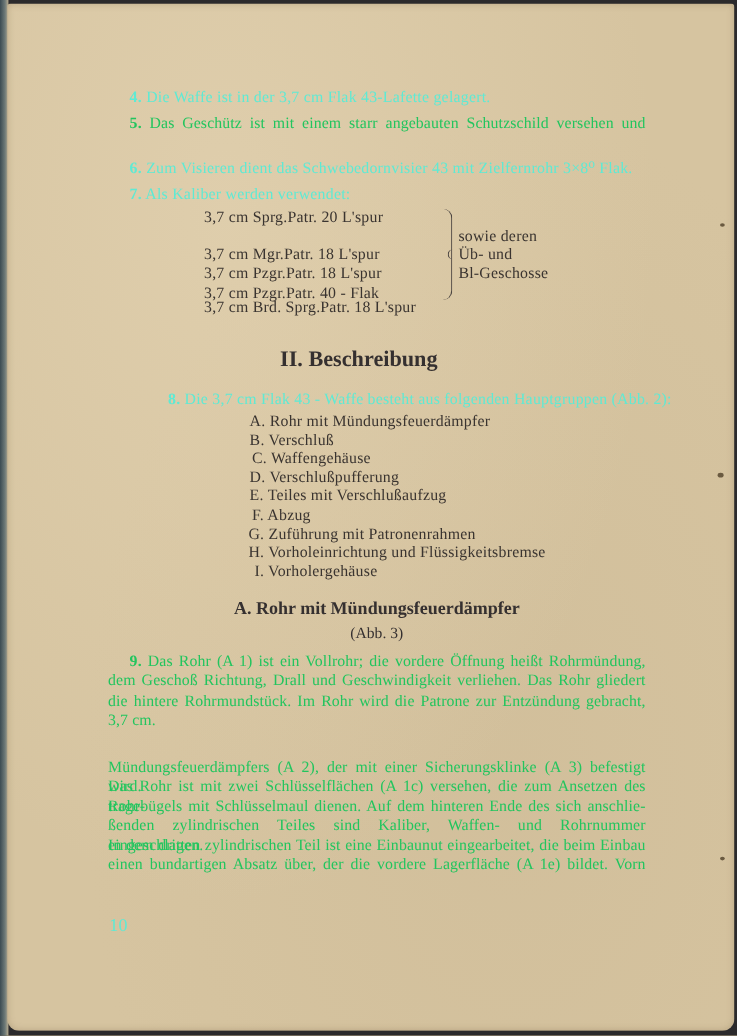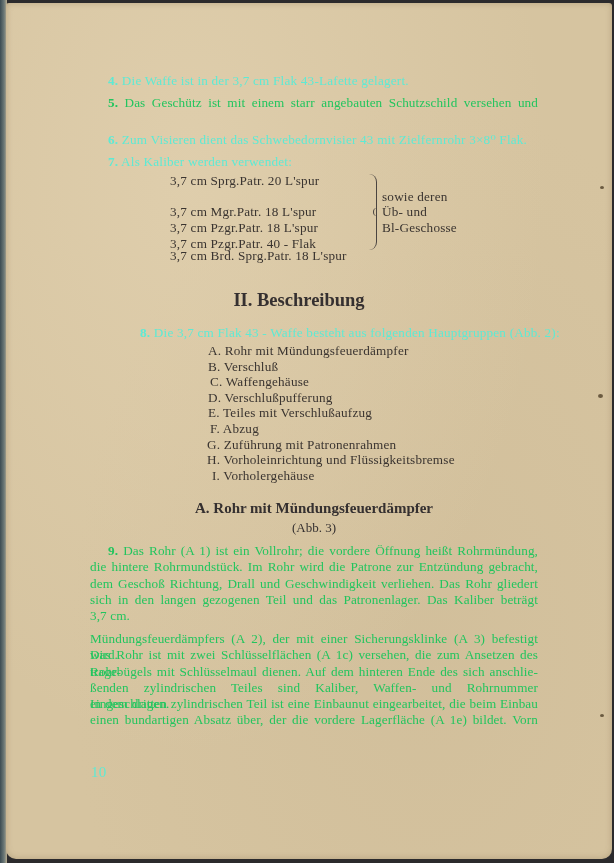--- a/index.html
+++ b/index.html
@@ -108,23 +108,22 @@
   <div class="list-item" style="left:207px; top:437px;"><span>G.</span> <span>Zuführung mit Patronenrahmen</span></div>
   <div class="list-item" style="left:207px; top:452px;"><span>H.</span> <span>Vorholeinrichtung und Flüssigkeitsbremse</span></div>
   <div class="list-item" style="left:212px; top:468px;"><span>I.</span> <span>Vorholergehäuse</span></div>
 </div>
 
 <div class="heading" style="top:500px; font-size:15px; left:7px;">A. Rohr mit Mündungsfeuerdämpfer</div>
 <div class="heading" style="top:520px; font-size:13px; font-weight:normal; left:7px;">(Abb. 3)</div>
 
 <div class="para" style="top:543px;">
   <span class="line indent"><b>9.</b> <span>Das Rohr (A 1) ist ein Vollrohr; die vordere Öffnung heißt Rohrmündung,</span></span>
+  <span class="line">dem Geschoß Richtung, Drall und Geschwindigkeit verliehen. Das Rohr gliedert</span>
   <span class="line">die hintere Rohrmundstück. Im Rohr wird die Patrone zur Entzündung gebracht,</span>
-  <span class="line">dem Geschoß Richtung, Drall und Geschwindigkeit verliehen. Das Rohr gliedert</span>
-  <span class="line">sich in den langen gezogenen Teil und das Patronenlager. Das Kaliber beträgt</span>
   <span class="line last">3,7 cm.</span>
 </div>
 
 <div class="para" style="top:631px;">
   <span class="line">Mündungsfeuerdämpfers (A 2), der mit einer Sicherungsklinke (A 3) befestigt wird.</span>
   <span class="line">Das Rohr ist mit zwei Schlüsselflächen (A 1c) versehen, die zum Ansetzen des Rohr-</span>
   <span class="line">tragebügels mit Schlüsselmaul dienen. Auf dem hinteren Ende des sich anschlie-</span>
   <span class="line">ßenden zylindrischen Teiles sind Kaliber, Waffen- und Rohrnummer eingeschlagen.</span>
   <span class="line">In dem dritten zylindrischen Teil ist eine Einbaunut eingearbeitet, die beim Einbau</span>
   <span class="line">einen bundartigen Absatz über, der die vordere Lagerfläche (A 1e) bildet. Vorn</span>

